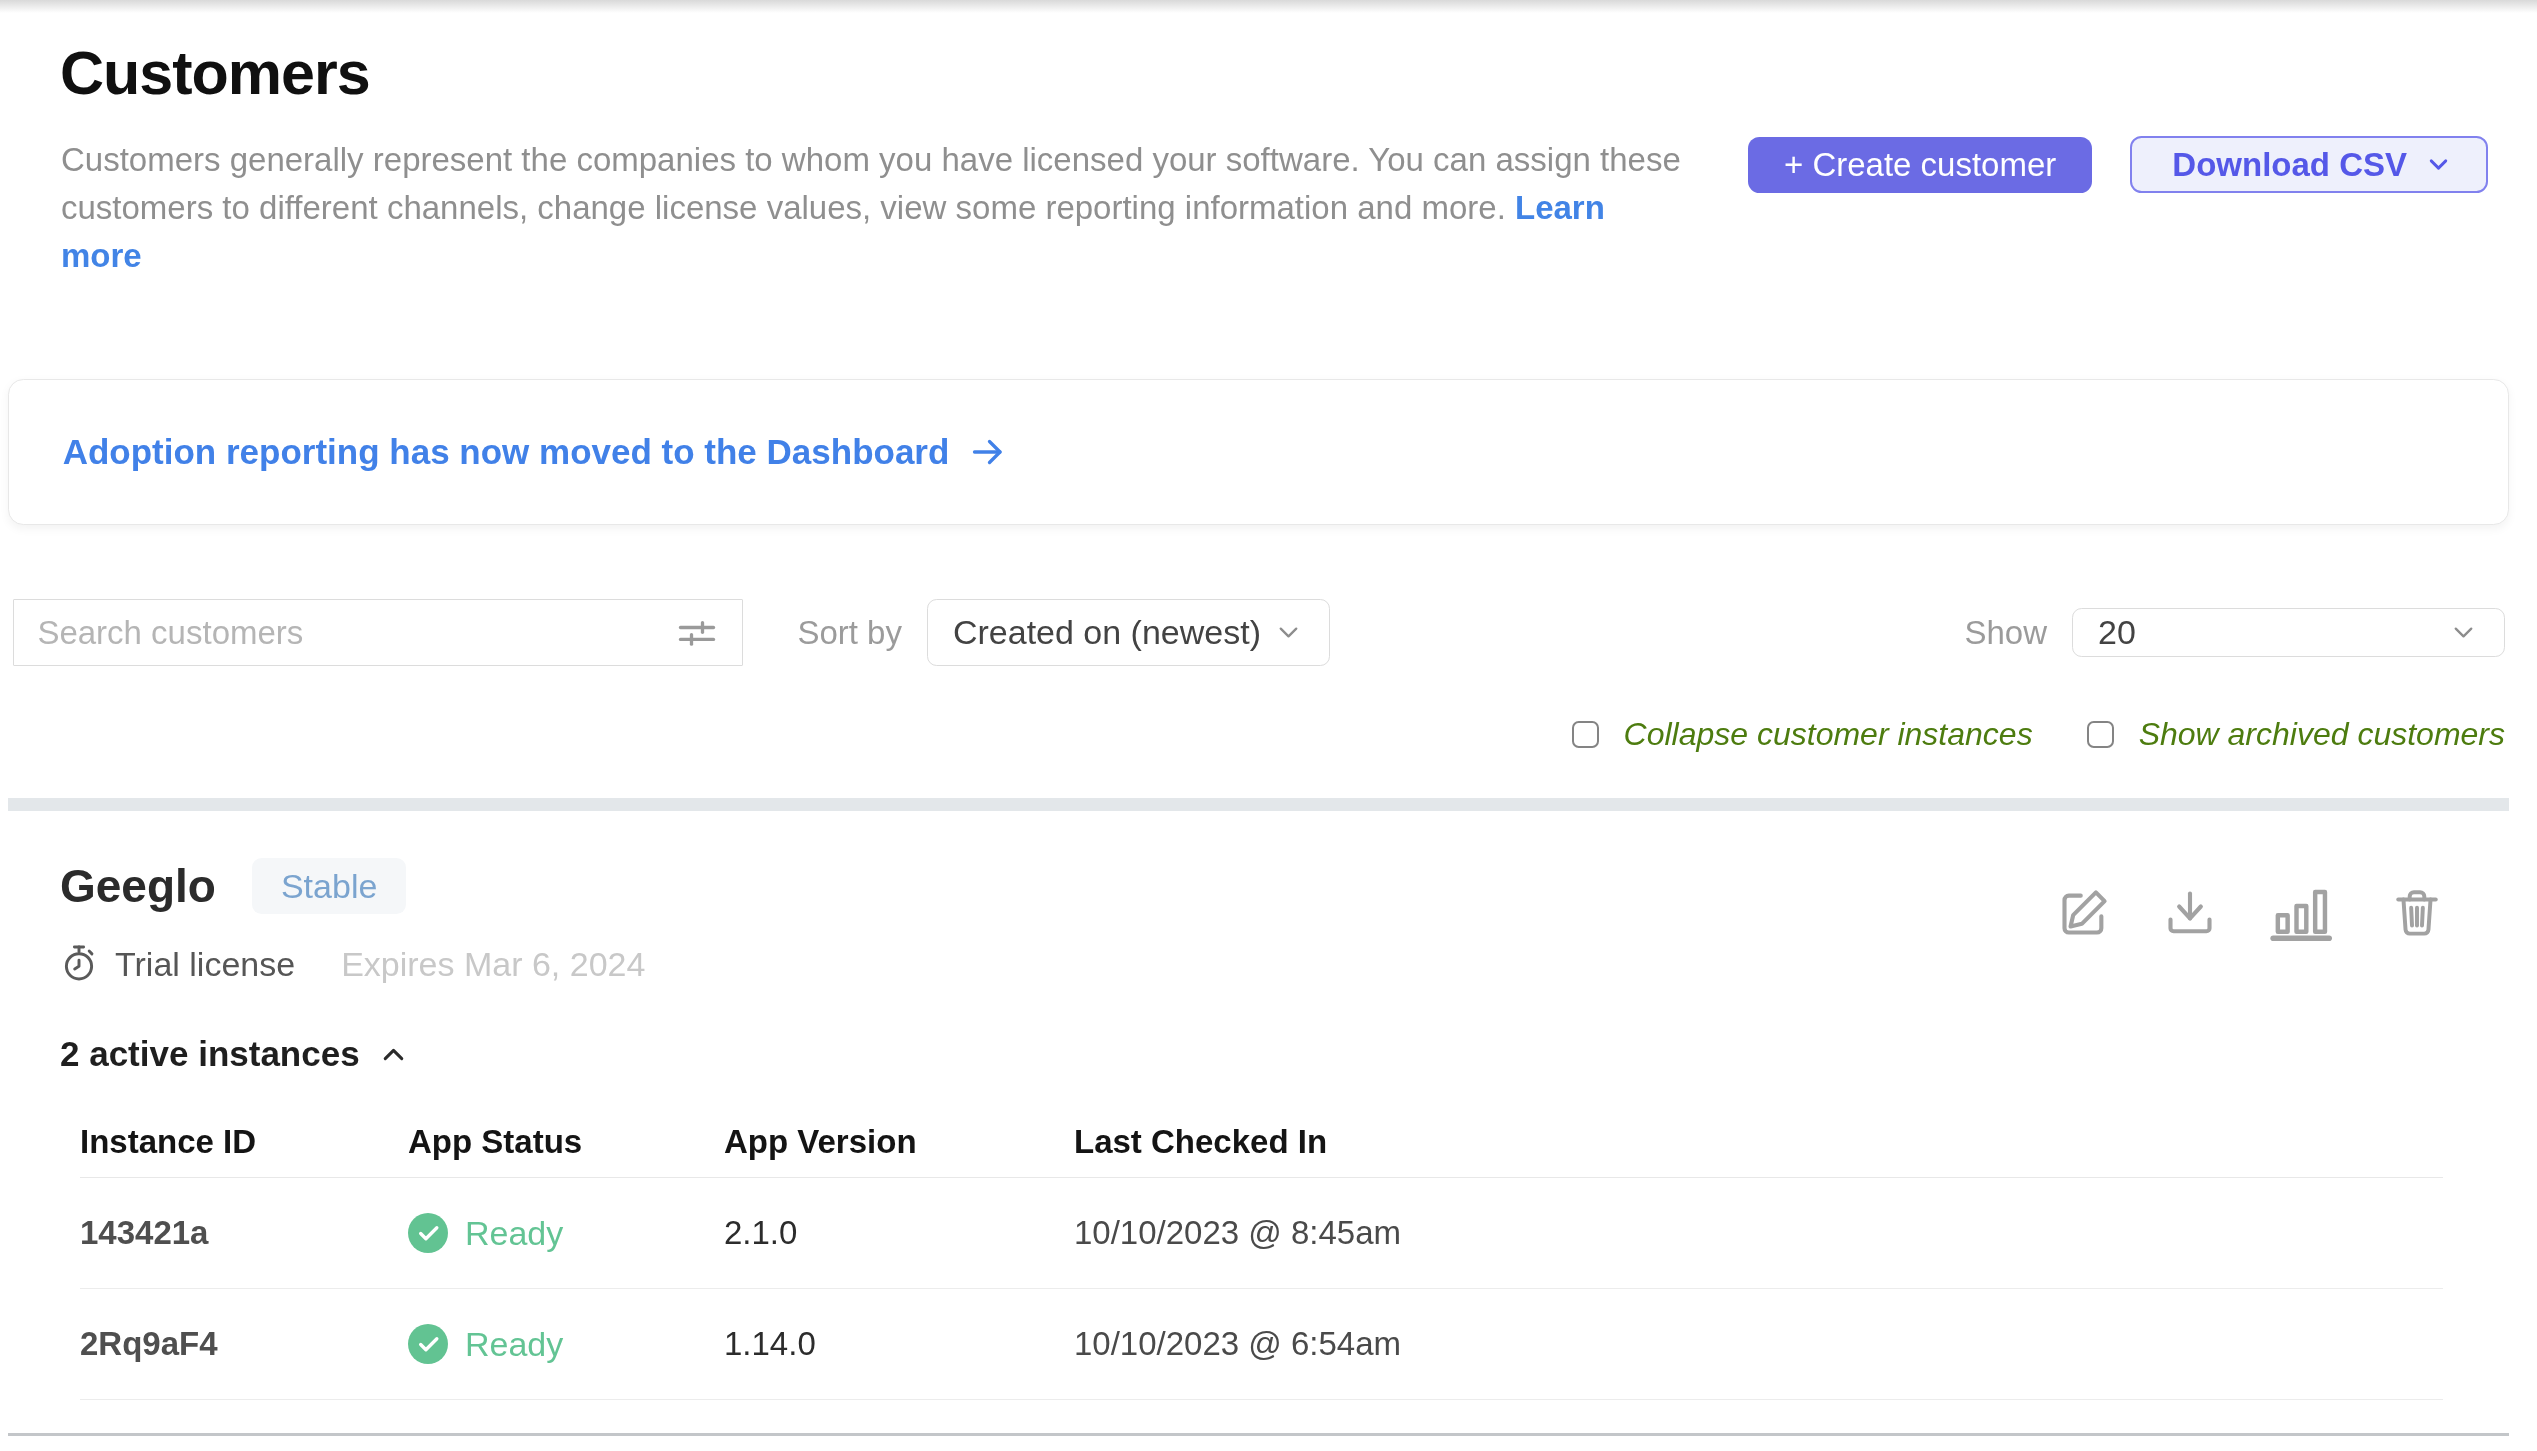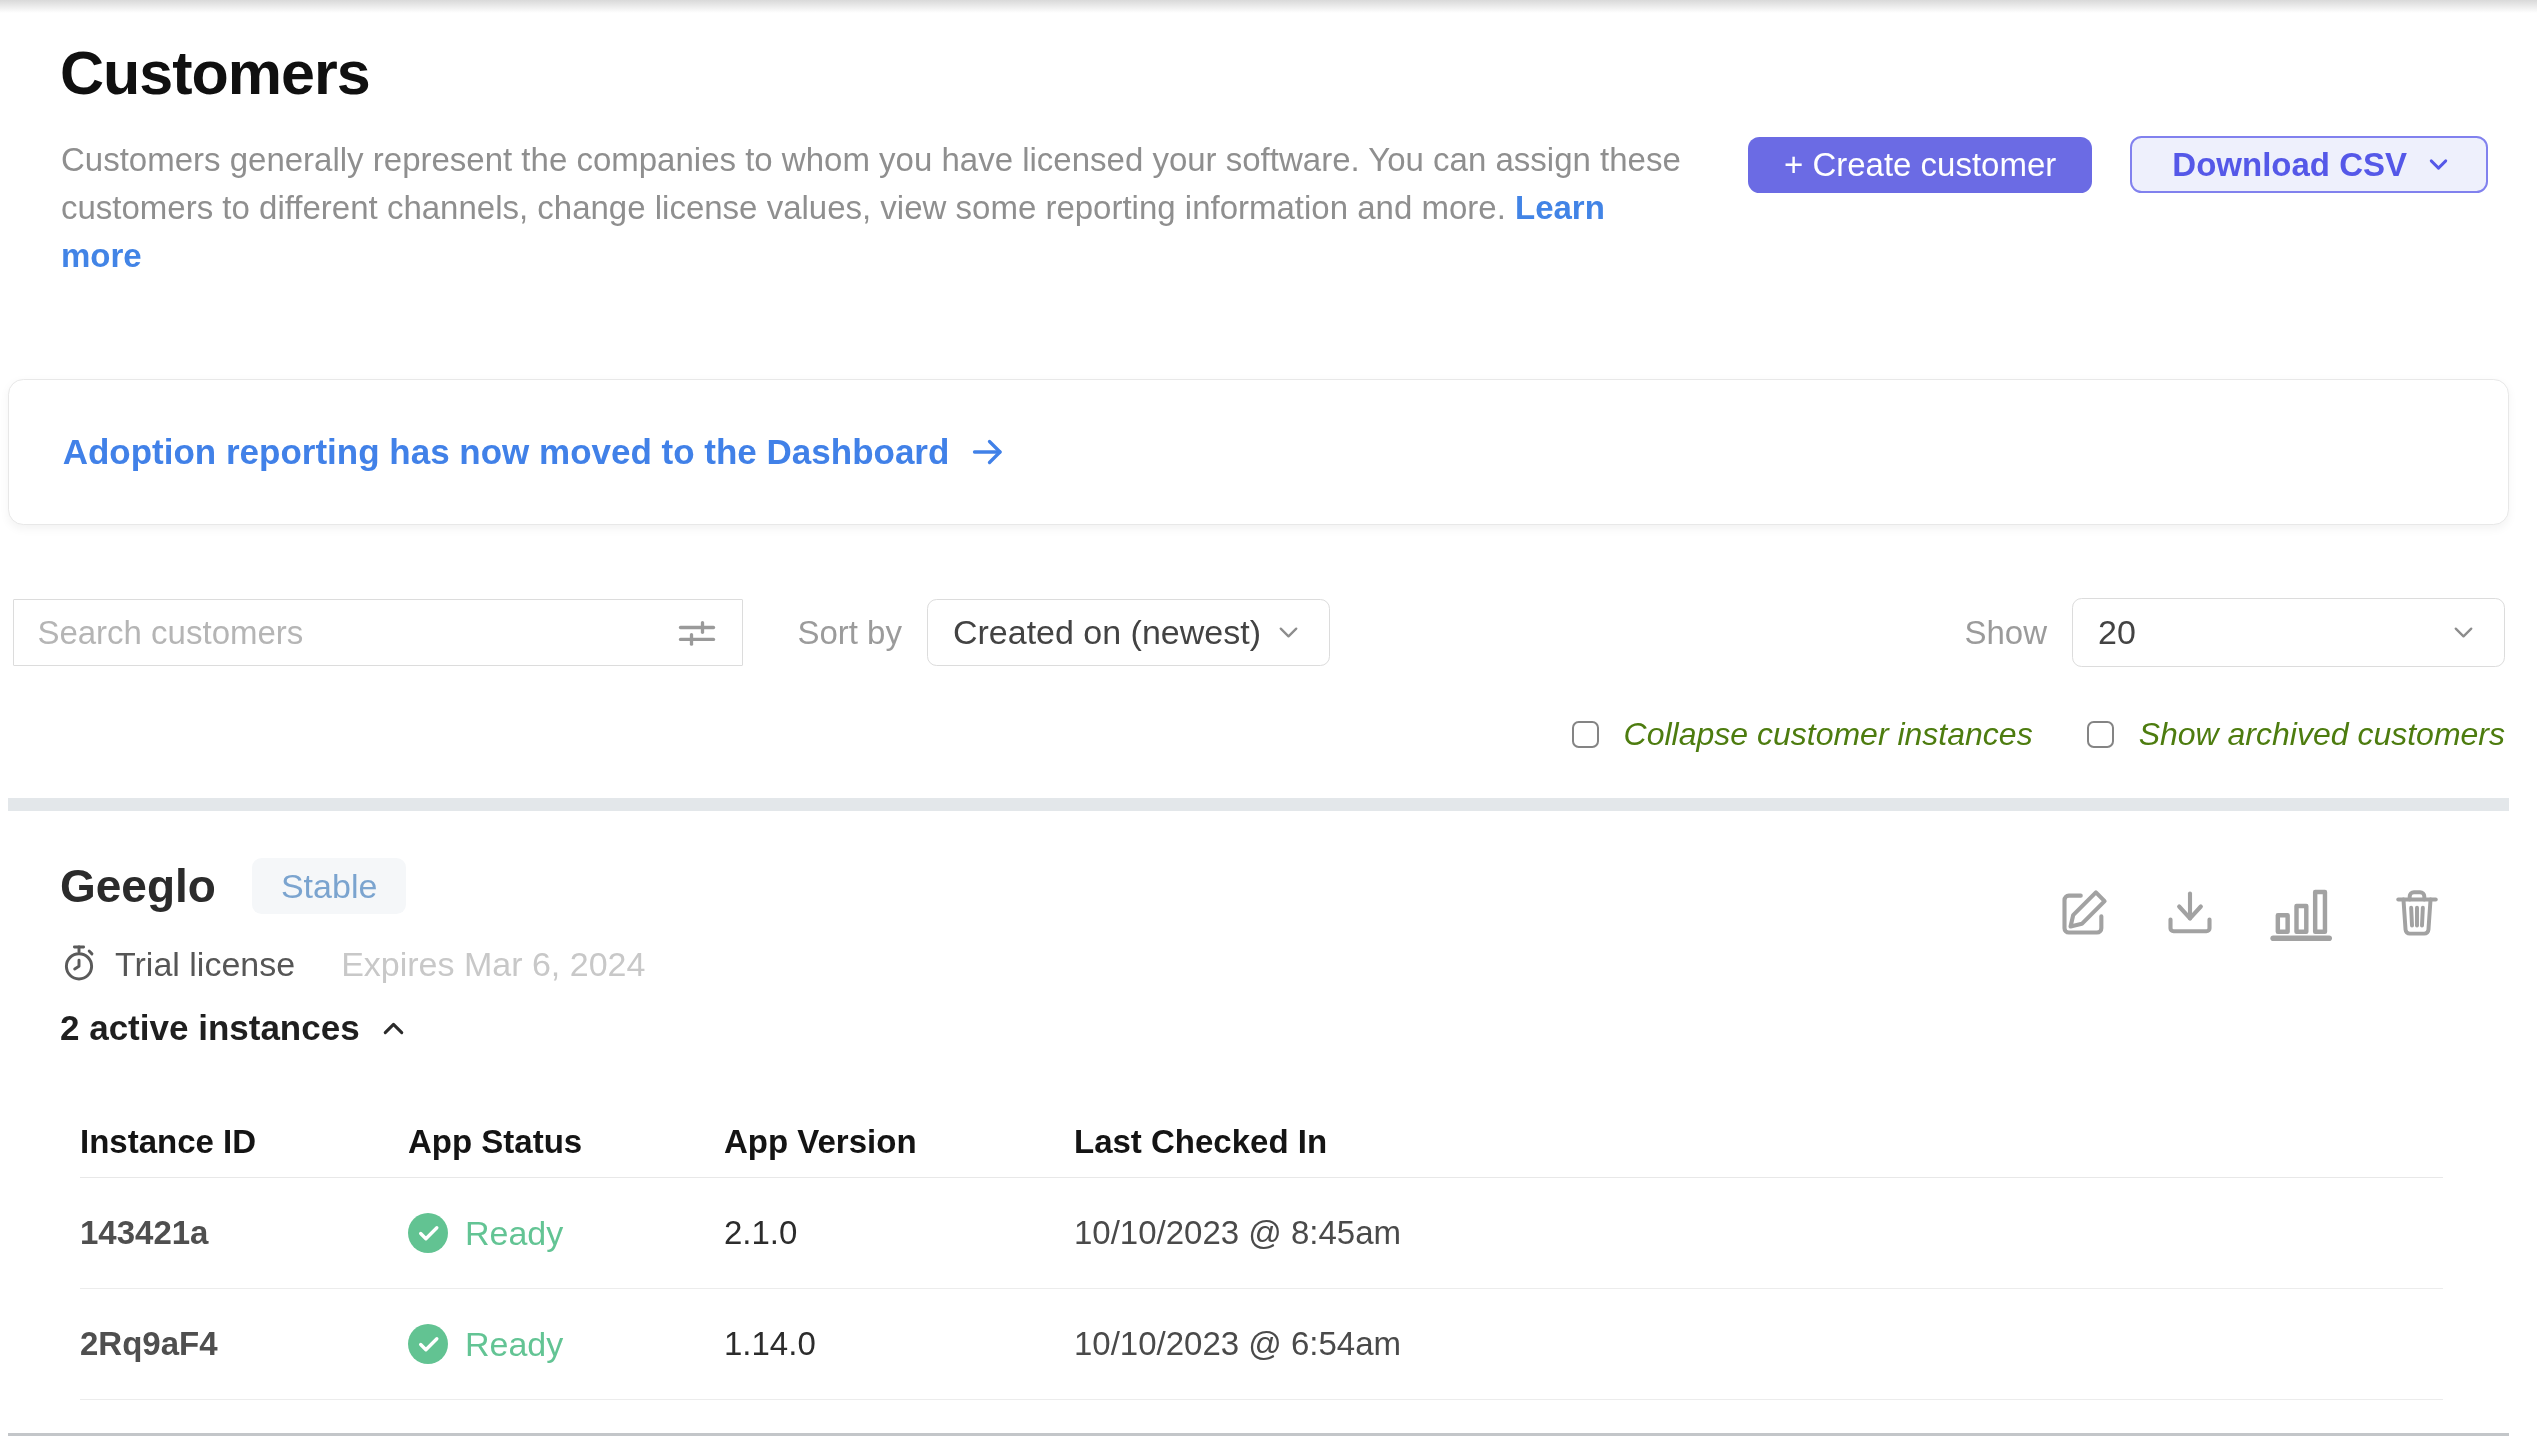--- a/index.html
+++ b/index.html
@@ -38,21 +38,21 @@
   .search-box { width:730px; height:67px; border:1.9px solid #dcdcdc; border-radius:1px;
     display:flex; align-items:center; padding:0 23px; background:#fff; }
   .search-box input { flex:1; border:none; outline:none; font-size:33px; color:#444;
     font-family:"Liberation Sans", sans-serif; background:transparent; }
   .search-box input::placeholder { color:#b5b5b5; }
   .filter-label { font-size:33px; color:#9b9b9b; }
   .select { height:67px; border:1.9px solid #dcdcdc; border-radius:9.6px; background:#fff;
     display:flex; align-items:center; justify-content:space-between; padding:0 25px; cursor:pointer; }
   .select .sel-text { font-size:34px; color:#434343; }
   .sort-select { width:403px; margin-left:25px; }
-  .show-select { width:433px; margin-left:25px; height:69px; }
+  .show-select { width:433px; margin-left:25px; height:49px; }
   .spacer { flex:1; }
   .sortby { margin-left:54px; }
 
   
   .checkbox-row { position:absolute; top:716px; right:33px; display:flex; align-items:center; gap:54px; }
   .cb-group { display:flex; align-items:center; gap:25px; cursor:pointer; }
   .cb-box { width:27px; height:27px; border:2.9px solid #848484; border-radius:6.7px; background:#fff; }
   .cb-label { font-size:32px; color:#4d7c0f;font-style:italic; }
 
   
@@ -66,21 +66,21 @@
 
   .icon-row { position:absolute; top:883px; right:94px; display:flex; align-items:center; gap:52px; }
   .action-icon { width:54px; height:59px; display:flex; align-items:center; justify-content:center; cursor:pointer; }
   .action-icon svg { stroke:#a2a2a2; }
   .chart-ic { width:69px; }
 
   .license-row { position:absolute; top:944px; left:60px; display:flex; align-items:center; }
   .license-type { font-size:34px; color:#565656; margin-left:17px; }
   .license-expiry { font-size:34px; color:#c8c8c8; margin-left:46px; }
 
-  .instances-toggle { position:absolute; top:1008px; left:60px; display:flex; align-items:center;
+  .instances-toggle { position:absolute; top:1034px; left:60px; display:flex; align-items:center;
     gap:17px; cursor:pointer; }
   .instances-label { font-size:35px; font-weight:700; color:#1f1f1f; }
 
   
   .itable { position:absolute; top:1107px; left:80px; width:2363px; }
   .thead { display:flex; align-items:center; height:71px; border-bottom:1.9px solid #e8e8e8; }
   .thead .cell { font-size:33px; font-weight:700; color:#141414; }
   .trow { display:flex; align-items:center; height:111px; border-bottom:1.9px solid #ececec; }
   .cell { padding-right:19px; }
   .col-id { width:328px; }

